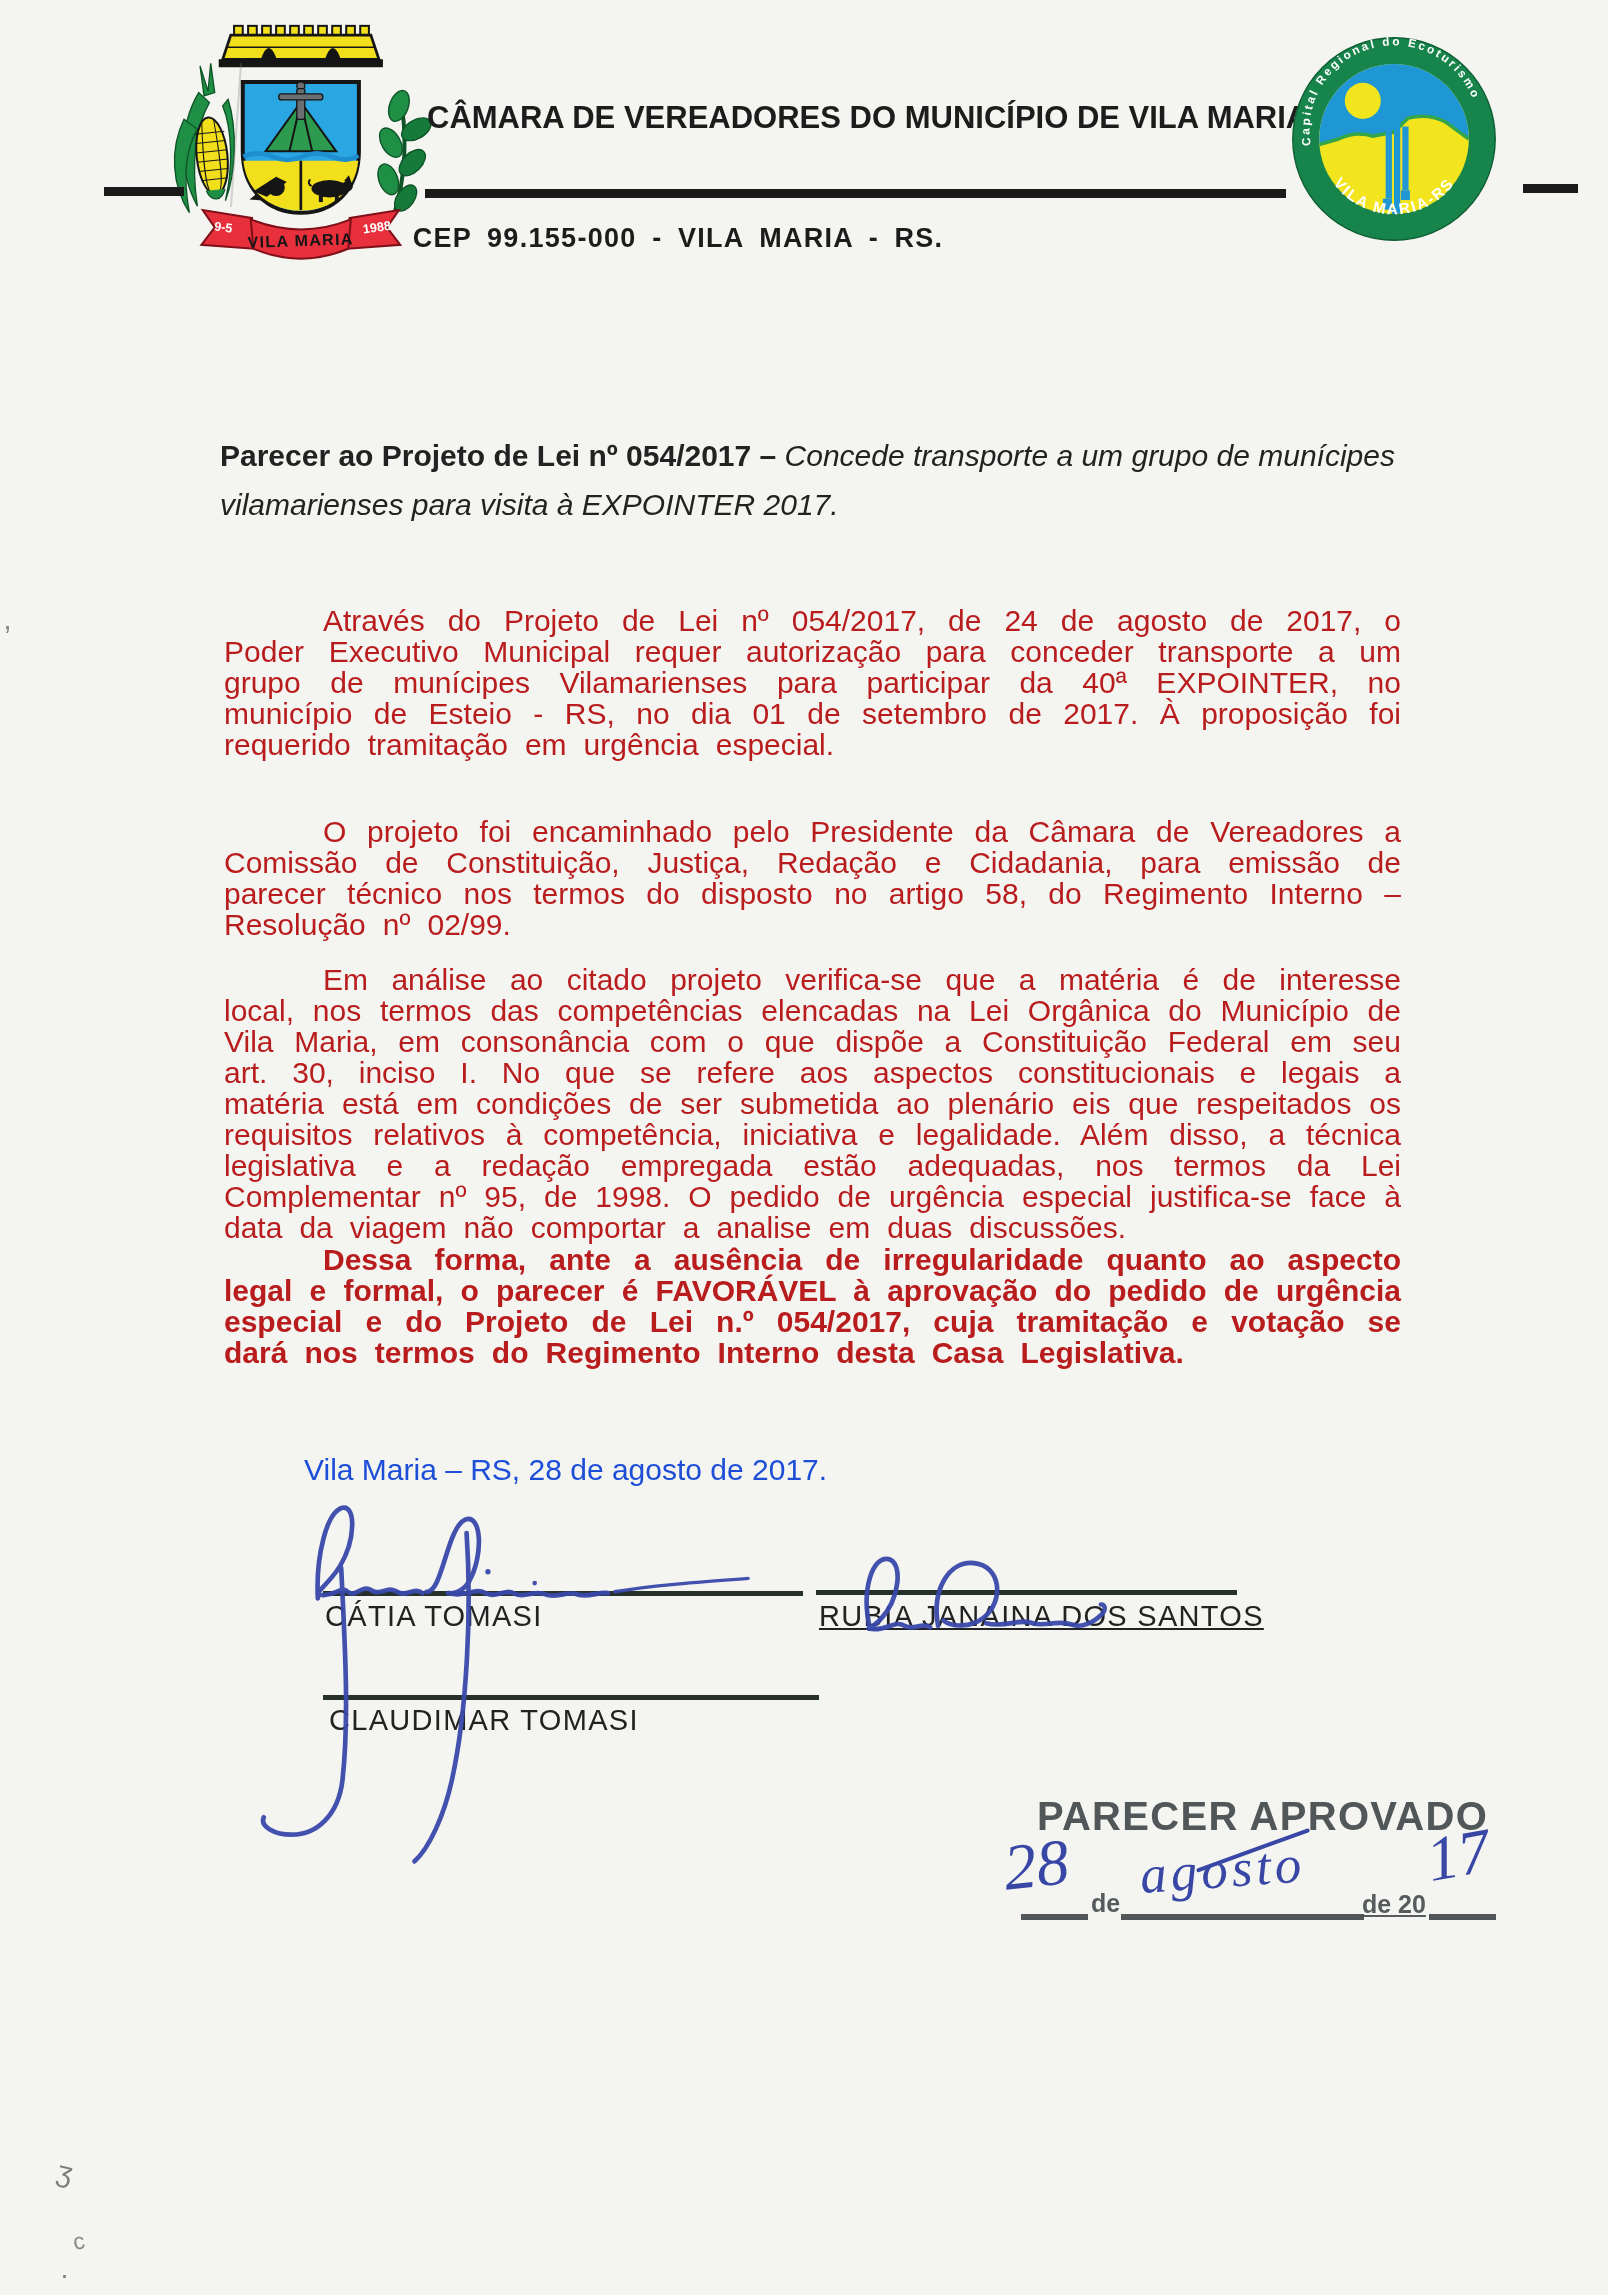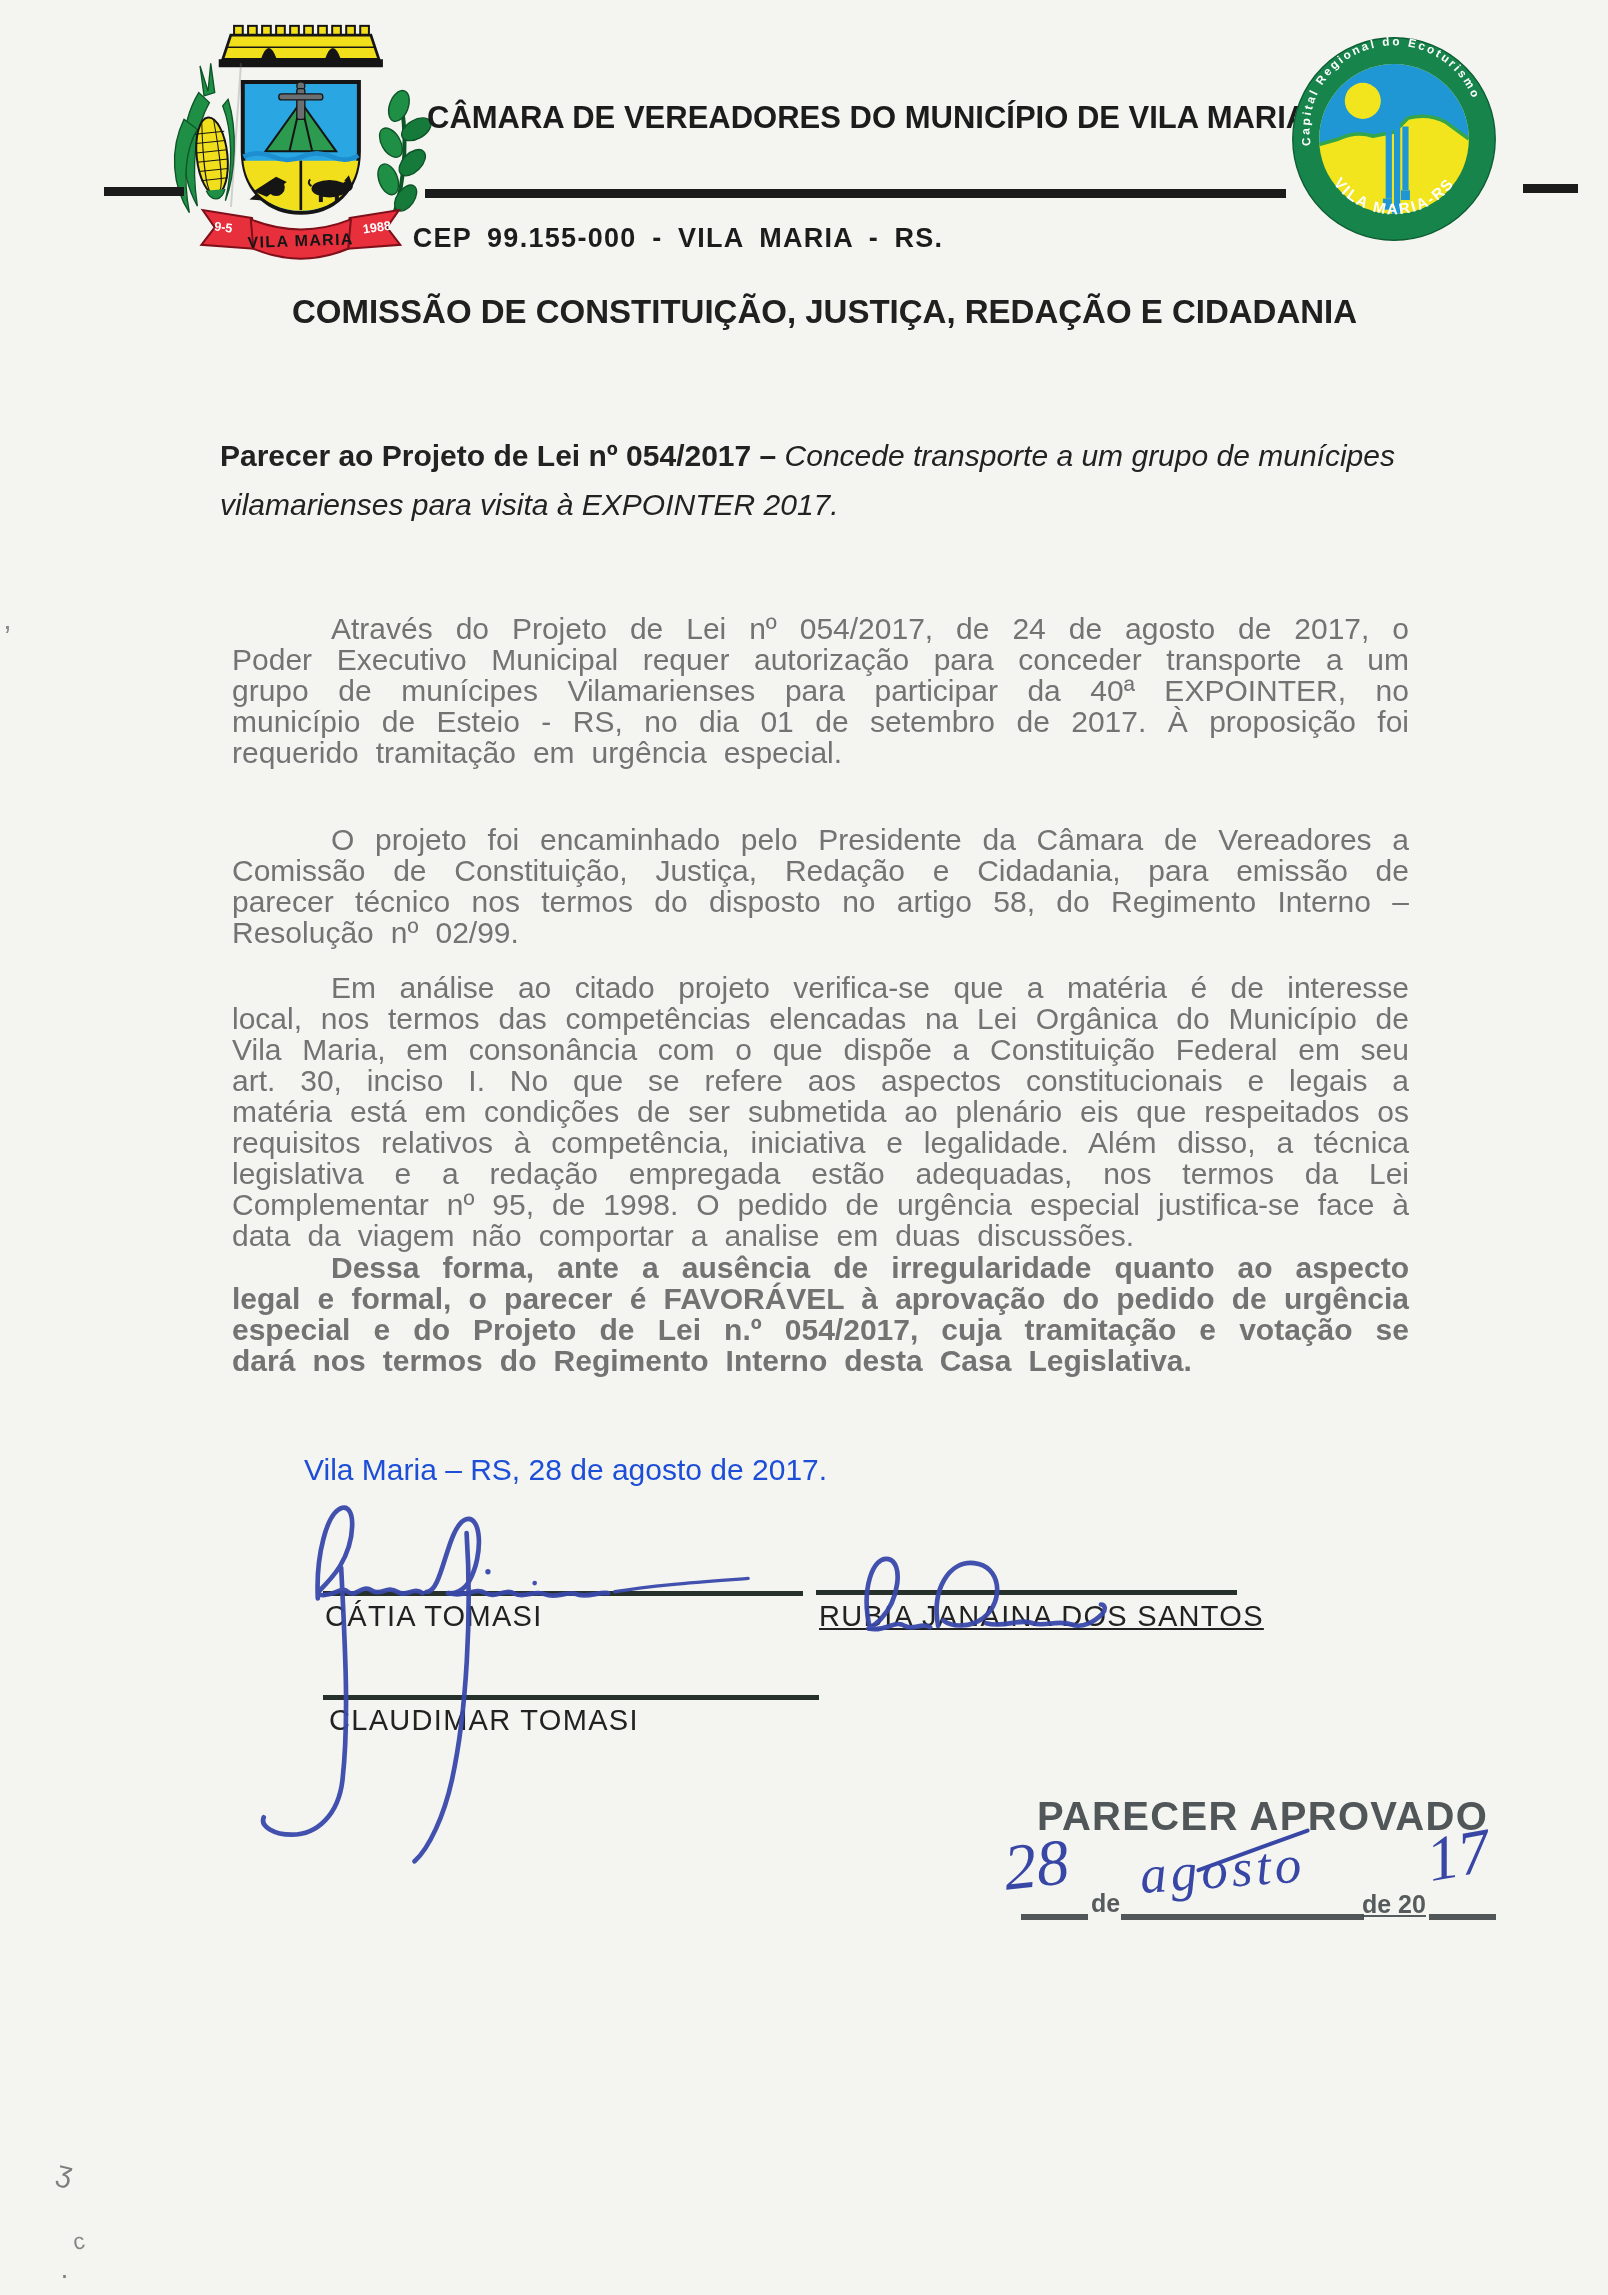--- a/index.html
+++ b/index.html
@@ -19,21 +19,21 @@
     font-weight:bold;letter-spacing:1.3px;word-spacing:6.7px;color:#1c1c1c;white-space:nowrap;}
   .crest{left:164px;top:18.7px;}
   .seal{left:1290px;top:35px;}
   
   .doc-title{left:220px;top:293px;width:1209px;text-align:center;
     font-size:33px;font-weight:bold;color:#202020;}
   .subject{left:220px;top:401px;width:1181px;font-size:30px;line-height:49px;color:#222;}
   .subject-label{font-weight:bold;}
   .subject-desc{font-style:italic;}
   .body-par{left:220px;width:1177px;font-size:30px;line-height:31px;
-    text-align:justify;text-indent:99px;word-spacing:8.7px;color:#737373;margin:12px;}
+    text-align:justify;text-indent:99px;word-spacing:8.7px;color:#b91c1c;margin:4px;}
   .p1{top:601px;} .p2{top:812px;} .p3{top:960px;} .p4{top:1240px;font-weight:bold;}
   .dateline{left:304px;top:1453px;font-size:30px;color:#1d4ed8;white-space:nowrap;}
   
   .sig-line{height:5.3px;background:#27312b;z-index:3;}
   .sig-line1{left:323px;top:1591px;width:480px;}
   .sig-line2{left:816px;top:1590px;width:421px;}
   .sig-line3{left:323px;top:1695px;width:496px;}
   .sig-name{font-size:29px;letter-spacing:1.3px;color:#222;white-space:nowrap;z-index:3;}
   .sig-name1{left:325px;top:1600px;}
   .sig-name2{left:819px;top:1600px;text-decoration:underline;}
@@ -178,21 +178,20 @@
       </g>
     </g>
     <text font-size="17" letter-spacing="3.5" fill="#ffffff" font-weight="bold">
       <textPath href="#sealArcTop" startOffset="2%">Capital Regional do Ecoturismo</textPath>
     </text>
     <text font-size="22" letter-spacing="3" fill="#ffffff" font-weight="bold" text-anchor="middle">
       <textPath href="#sealArcBottom" startOffset="50%">VILA MARIA-RS</textPath>
     </text>
   </svg>
 
-  <div class="abs doc-title">COMISSÃO DE CONSTITUIÇÃO, JUSTIÇA, REDAÇÃO E CIDADANIA</div>
 
   <p class="abs subject">
     <span class="subject-label">Parecer ao Projeto de Lei nº 054/2017 –</span><span class="subject-desc"> Concede transporte a um grupo de munícipes vilamarienses para visita à EXPOINTER 2017.</span>
   </p>
 
   <p class="abs body-par p1">Através do Projeto de Lei nº 054/2017, de 24 de agosto de 2017, o Poder Executivo Municipal requer autorização para conceder transporte a um grupo de munícipes Vilamarienses para participar da 40ª EXPOINTER, no município de Esteio - RS, no dia 01 de setembro de 2017. À proposição foi requerido tramitação em urgência especial.</p>
   <p class="abs body-par p2">O projeto foi encaminhado pelo Presidente da Câmara de Vereadores a Comissão de Constituição, Justiça, Redação e Cidadania, para emissão de parecer técnico nos termos do disposto no artigo 58, do Regimento Interno – Resolução nº 02/99.</p>
   <p class="abs body-par p3">Em análise ao citado projeto verifica-se que a matéria é de interesse local, nos termos das competências elencadas na Lei Orgânica do Município de Vila Maria, em consonância com o que dispõe a Constituição Federal em seu art. 30, inciso I. No que se refere aos aspectos constitucionais e legais a matéria está em condições de ser submetida ao plenário eis que respeitados os requisitos relativos à competência, iniciativa e legalidade. Além disso, a técnica legislativa e a redação empregada estão adequadas, nos termos da Lei Complementar nº 95, de 1998. O pedido de urgência especial justifica-se face à data da viagem não comportar a analise em duas discussões.</p>
   <p class="abs body-par p4">Dessa forma, ante a ausência de irregularidade quanto ao aspecto legal e formal, o parecer é FAVORÁVEL à aprovação do pedido de urgência especial e do Projeto de Lei n.º 054/2017, cuja tramitação e votação se dará nos termos do Regimento Interno desta Casa Legislativa.</p>
 

